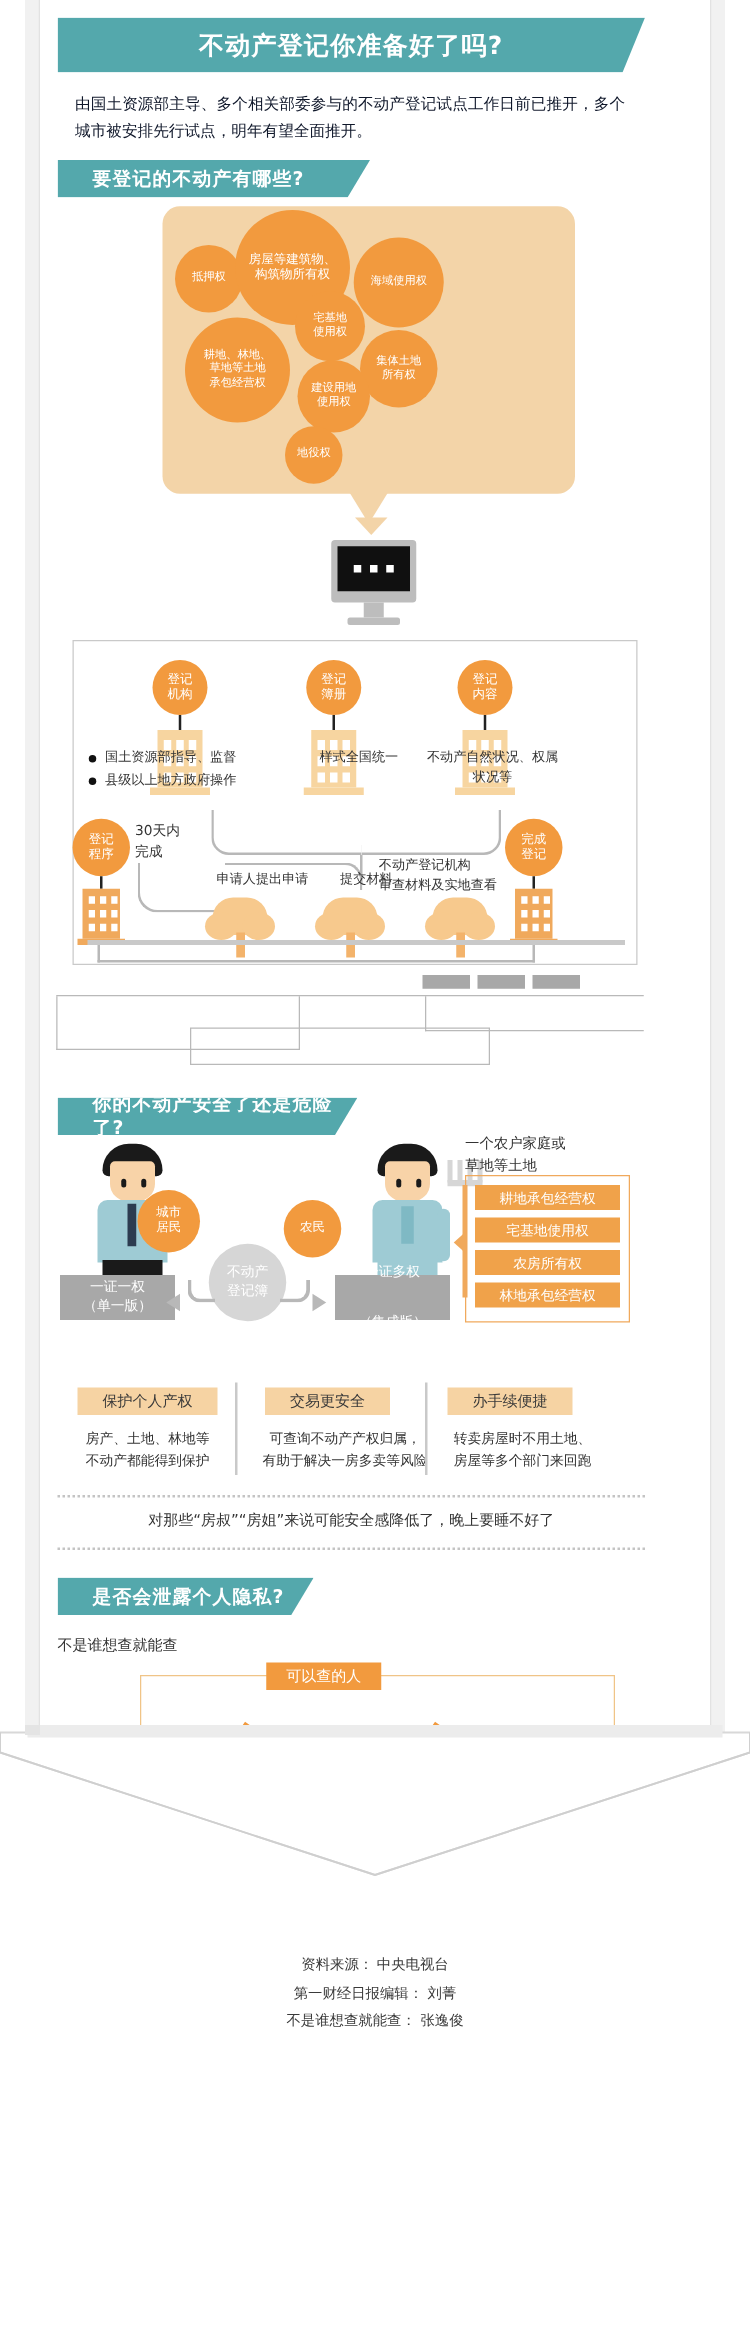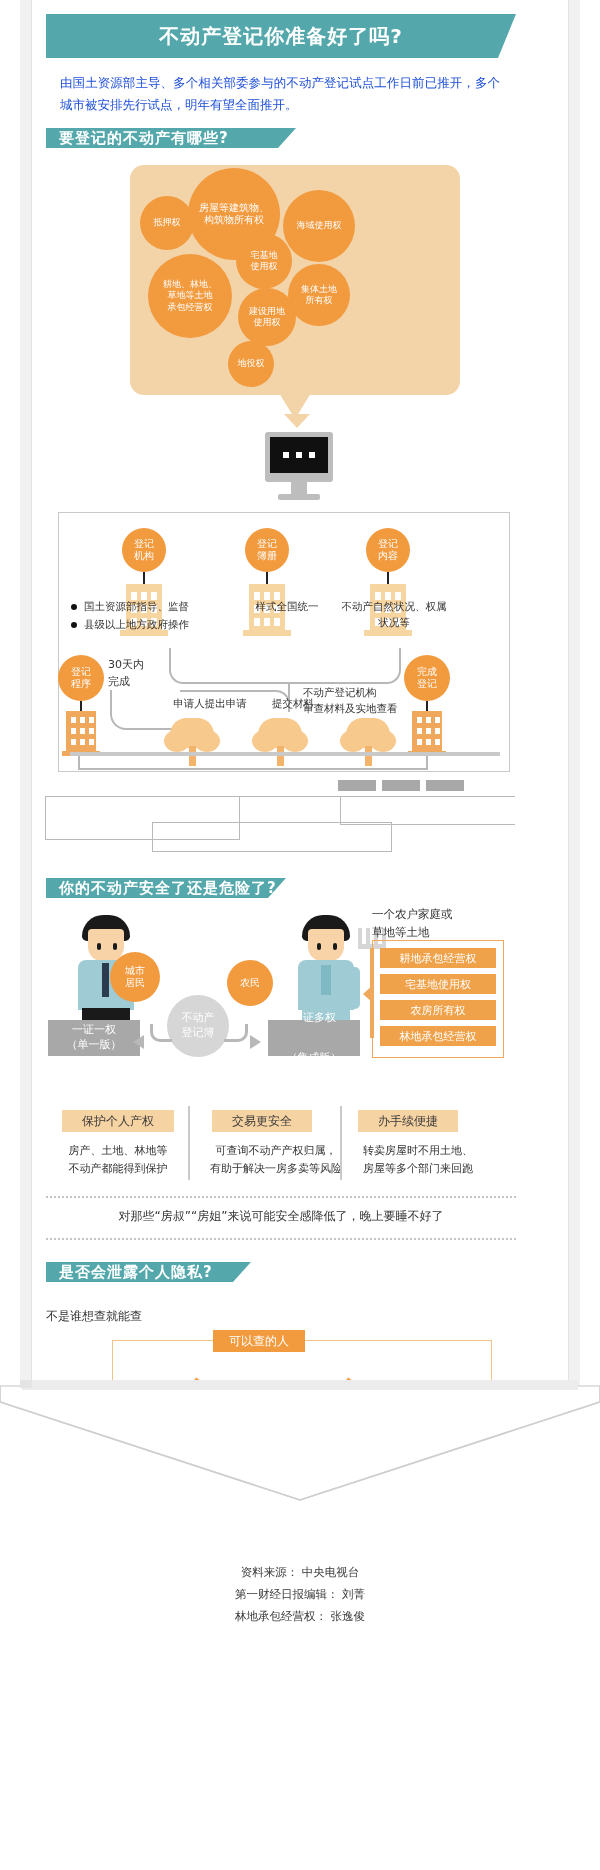--- a/index.html
+++ b/index.html
@@ -20,25 +20,25 @@
     position:absolute; background:#54a8ac; color:#fff;
     display:flex; align-items:center; justify-content:center;
     font-weight:bold; letter-spacing:1px;
   }
   .ribbon::after{
     content:""; position:absolute; right:-0px; top:0; width:0; height:0;
   }
   .ribbon-clip { clip-path: polygon(0 0, 100% 0, calc(100% - 18px) 100%, 0 100%); }
 
   #title-ribbon { left:46px; top:14px; width:470px; height:44px; font-size:20px; }
-  .sec-ribbon   { height:20px; font-size:15px; justify-content:flex-start; padding-left:13px; }
+  .sec-ribbon   { height:30px; font-size:15px; justify-content:flex-start; padding-left:28px; }
 
   .intro {
     position:absolute; left:60px; top:72px; width:440px;
-    font-size:12.5px; color:#1d4ed8; line-height:1.75; text-align:justify;
+    font-size:12.5px; color:#0f172a; line-height:1.75; text-align:justify;
   }
 
   
   #cloud {
     position:absolute; left:130px; top:165px; width:330px; height:230px;
     background:#f3d4a8; border-radius:14px;
   }
   #cloud-tail{
     position:absolute; left:279px; top:393px; width:0;height:0;
     border-left:16px solid transparent; border-right:16px solid transparent;
@@ -460,18 +460,18 @@
     <svg width="600" height="490" viewBox="0 0 600 490">
       <polygon points="20,0 580,0 580,8 300,8 20,8" fill="#f1f1f1"></polygon>
       <polygon points="0,6 600,6 600,22 300,120 0,22" fill="#ffffff" stroke="#d8d8d8" stroke-width="1.5"></polygon>
       <polygon points="22,0 578,0 578,10 22,10" fill="#ececec"></polygon>
       <polyline points="0,22 300,120 600,22" fill="none" stroke="#cfcfcf" stroke-width="1.5"></polyline>
       <polyline points="0,6 0,22" fill="none" stroke="#cfcfcf" stroke-width="1.5"></polyline>
       <polyline points="600,6 600,22" fill="none" stroke="#cfcfcf" stroke-width="1.5"></polyline>
       <polygon points="20,0 32,0 32,8 20,8" fill="#e4e4e4"></polygon>
     </svg>
 
-    <div class="foot" style="top:182px;">资料来源： 中央电视台</div>
+    <div class="foot" style="top:182px;font-family:Liberation Serif, serif;">资料来源： 中央电视台</div>
     <div class="foot" style="top:204px;">第一财经日报编辑： 刘菁</div>
-    <div class="foot" style="top:226px;">林地承包经营权： 张逸俊</div>
+    <div class="foot" style="top:226px;">不是谁想查就能查： 张逸俊</div>
   </div>
 
 </div>
 
 </body></html>

